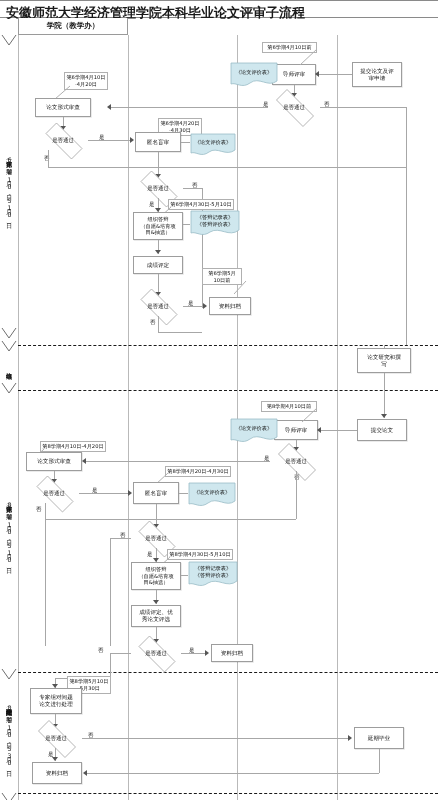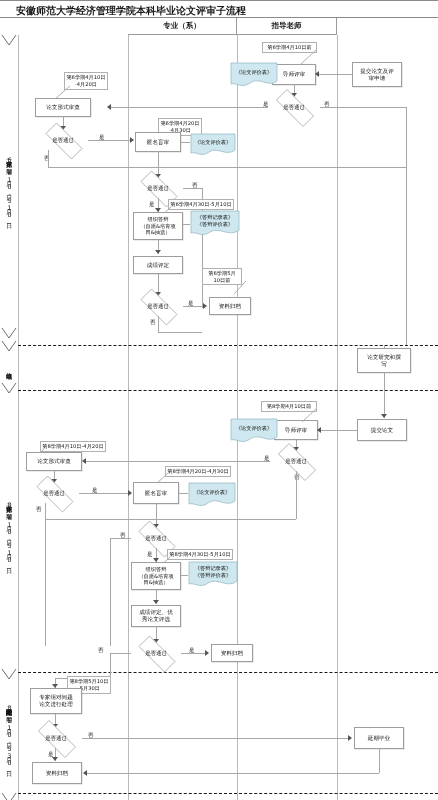--- a/index.html
+++ b/index.html
@@ -3,21 +3,21 @@
 <meta charset="utf-8">
 <style>
   html,body{margin:0;padding:0;background:#ffffff;}
   body{font-family:"DejaVu Sans","Liberation Sans",sans-serif;}
   #page{position:relative;width:438px;height:800px;background:#fff;overflow:hidden;}
 
   
   .title-bar{position:absolute;left:0;top:0;width:438px;height:18px;
     border-top:1px solid #8a8a8a;border-bottom:1px solid #8a8a8a;
     background:#fff;box-sizing:border-box;}
-  .title-text{position:absolute;left:16px;top:3px;font-size:10px;font-weight:bold;color:#1a1a1a;
+  .title-text{position:absolute;left:6px;top:3px;font-size:13px;font-weight:bold;color:#1a1a1a;
     letter-spacing:0px;white-space:nowrap;font-family:Liberation Serif, serif;}
 
   
   .hdr{position:absolute;top:18px;height:17px;box-sizing:border-box;
     border-right:1px solid #9a9a9a;border-bottom:1px solid #9a9a9a;
     font-size:7.5px;font-weight:bold;color:#1a1a1a;
     display:flex;align-items:center;justify-content:center;background:#fff;}
 
   
   .lane-line{position:absolute;width:1px;background:#b9b9b9;}
@@ -72,22 +72,21 @@
 </style>
 </head>
 <body>
 
 <div id="page">
 
   <div class="title-bar">
     <div class="title-text">安徽师范大学经济管理学院本科毕业论文评审子流程</div>
   </div>
 
-  <div class="hdr" style="left:128px;width:109px;">专业（系）</div>
-  <div class="hdr" style="left:237px;width:100px;">指导老师</div>
+  <div class="hdr" style="left:18px;width:110px;border-left:1px solid #9a9a9a;">学院（教学办）</div>
 
   <div class="lane-line" style="left:18px;top:35px;height:765px;"></div>
   <div class="lane-line" style="left:128px;top:35px;height:765px;"></div>
   <div class="lane-line" style="left:237px;top:35px;height:765px;"></div>
   <div class="lane-line" style="left:337px;top:35px;height:765px;"></div>
 
   <div class="phase-col" style="top:35px;height:305px;">
     <div class="phase-label">
         <span>第一次评审（第6学期，4月10日-5月10日）</span>
       </div>

